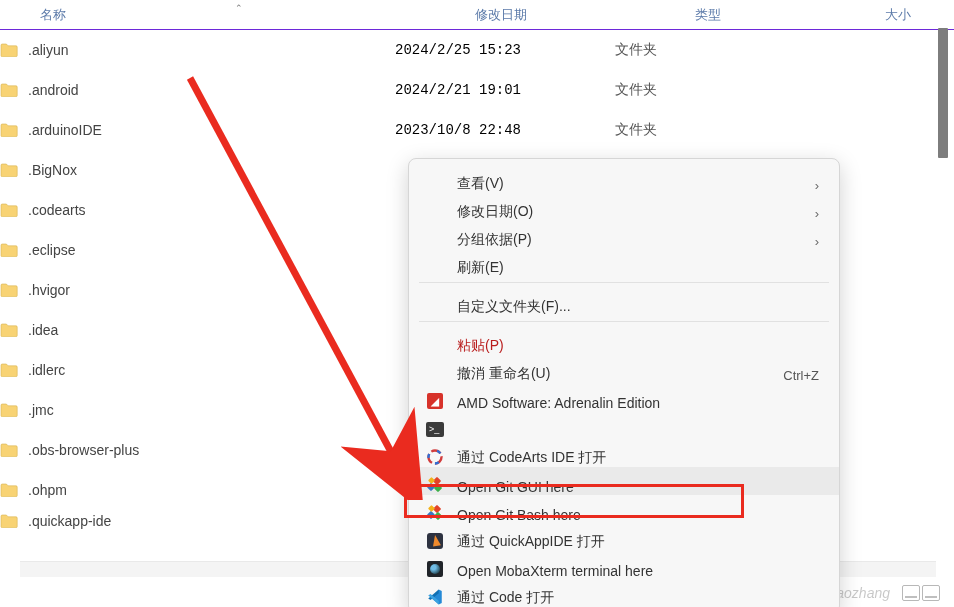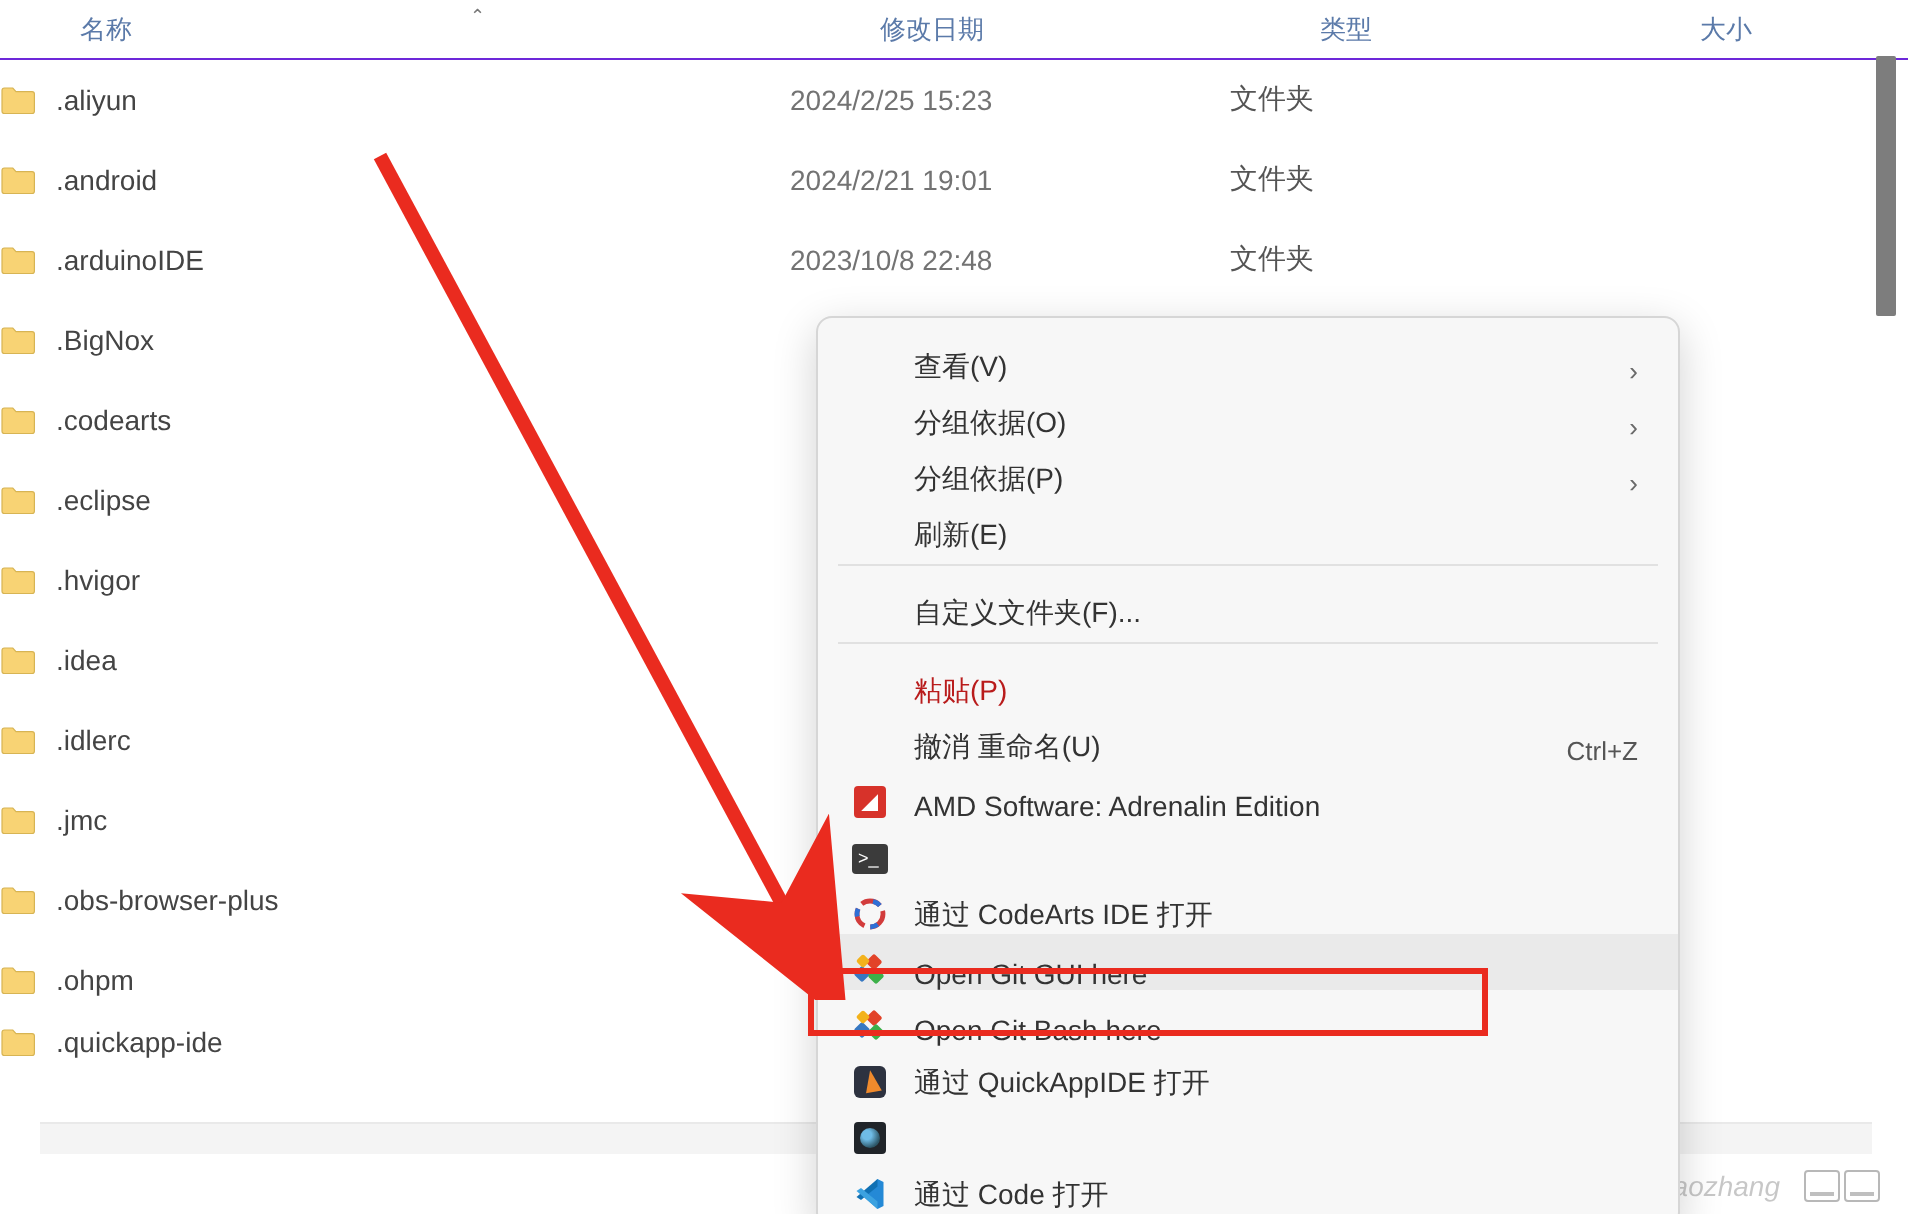--- a/index.html
+++ b/index.html
@@ -7,33 +7,33 @@
       color: #2b2b2b; background: #ffffff; width: 954px; height: 607px;
       overflow: hidden; position: relative; }
     .page { width: 100%; height: 100%; background: #fff; position: relative; }
 
     
     .header-row { height: 30px; border-bottom: 1px solid #6d28d9;
       display: flex; align-items: center; padding-left: 40px; color: #5b7aa9;
       font-size: 13px; user-select: none; }
     .header-row .col { display: flex; align-items: center; }
     .header-row .col-name { width: 400px; position: relative; }
-    .header-row .col-date { width: 220px; }
+    .header-row .col-date { width: 220px; margin-left: 35px; }
     .header-row .col-type { width: 190px; }
     .header-row .col-size { }
     .sort-indicator { position: absolute; top: -3px; left: 195px; font-size: 9px; color: #777; }
 
     
     .file-list { }
     .file-row { height: 40px; display: flex; align-items: center;
       color: #444; font-size: 14px; }
     .file-row .folder-icon { width: 18px; height: 14px; margin-right: 10px; flex: 0 0 18px; }
     .file-row .name-cell { width: 395px; display: flex; align-items: center; }
     .file-row .name-cell.clipped { overflow: hidden; white-space: nowrap; }
-    .file-row .date-cell { width: 220px; color: #737373; }
+    .file-row .date-cell { width: 220px; color: #000000; font-family: Liberation Mono, monospace; }
     .file-row .type-cell { width: 180px; color: #555; }
 
     .folder-icon svg { display: block; }
 
     
     .scrollbar { position: absolute; right: 4px; top: 2px; width: 12px; bottom: 28px;
       background: transparent; }
     .scrollbar .thumb { position: absolute; left: 0; width: 10px; border-radius: 1px;
       background: #7d7d7d; top: 26px; height: 130px; }
 
@@ -270,21 +270,21 @@
         <div class="type-cell"></div>
       </div>
     </div>
 
   <div class="context-menu">
     <div class="menu-item indented">
       <span class="mi-label">查看(V)</span>
       <span class="chevron">›</span>
     </div>
     <div class="menu-item indented">
-      <span class="mi-label">分组依据(O)</span>
+      <span class="mi-label">修改日期(O)</span>
       <span class="chevron">›</span>
     </div>
     <div class="menu-item indented">
       <span class="mi-label">分组依据(P)</span>
       <span class="chevron">›</span>
     </div>
     <div class="menu-item indented">
       <span class="mi-label">刷新(E)</span>
     </div>
     <div class="menu-sep"></div>
@@ -344,20 +344,21 @@
     <div class="menu-item">
       <span class="mi-icon">
           <span class="quick-box"></span>
         </span>
       <span class="mi-label">通过 QuickAppIDE 打开</span>
     </div>
     <div class="menu-item">
       <span class="mi-icon">
           <span class="moba-box"></span>
         </span>
+      <span class="mi-label">Open MobaXterm terminal here</span>
     </div>
     <div class="menu-item">
       <span class="mi-icon">
         <svg class="vs-box" viewBox="0 0 24 24">
           <path fill="#2489d6" d="M17 2l4 2v16l-4 2-10-9 10-11z"></path>
           <path fill="#1070b3" d="M17 2L3 14l3 2 11-9V2z"></path>
           <path fill="#3ca2e0" d="M17 22L3 10l3-2 11 9v5z"></path>
         </svg>
       </span>
       <span class="mi-label">通过 Code 打开</span>

